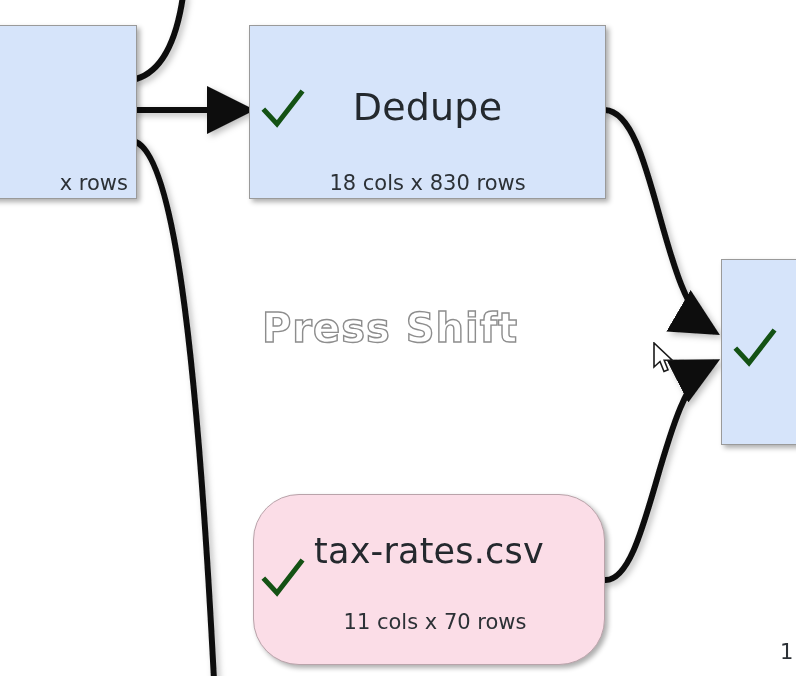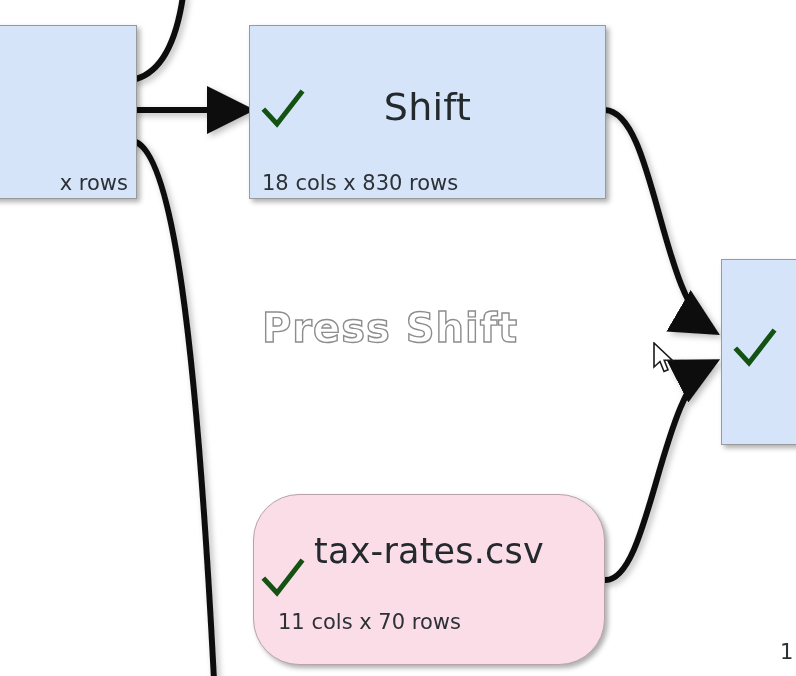--- a/index.html
+++ b/index.html
@@ -43,22 +43,23 @@
     left: 0;
     right: 0;
     text-align: center;
     color: #24292e;
     font-size: 38px;
     letter-spacing: 0.2px;
     white-space: nowrap;
   }
   .node-sub {
     position: absolute;
-    left: 12px;
+    left: 0;
     right: 0;
+    text-align: center;
     color: #2c3136;
     font-size: 21px;
     white-space: nowrap;
   }
 
   
   #node-dedupe {
     left: 249px;
     top: 25px;
     width: 357px;
@@ -168,21 +169,21 @@
 
       <path d="M 605 580 C 650 582 660 390 713 363" marker-end="url(#arrow)"></path>
     </g>
   </svg>
 
   <div class="node blue" id="node-left">
     <div class="node-sub">x rows</div>
   </div>
 
   <div class="node blue" id="node-dedupe">
-    <div class="node-title">Shift</div>
+    <div class="node-title">Dedupe</div>
     <div class="node-sub">18 cols x 830 rows</div>
   </div>
 
   <div class="node pink" id="node-csv">
     <div class="node-title">tax-rates.csv</div>
     <div class="node-sub">11 cols x 70 rows</div>
   </div>
 
   <div class="node blue" id="node-right">
     <div class="node-sub">1</div>

